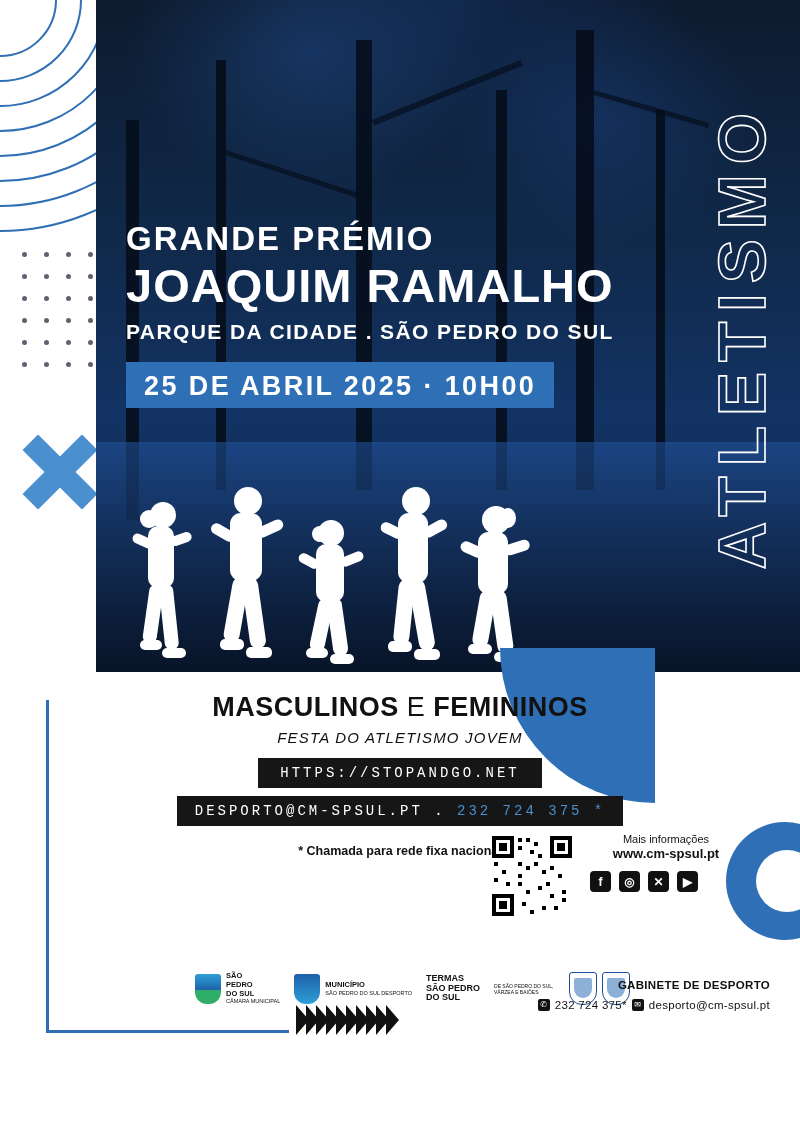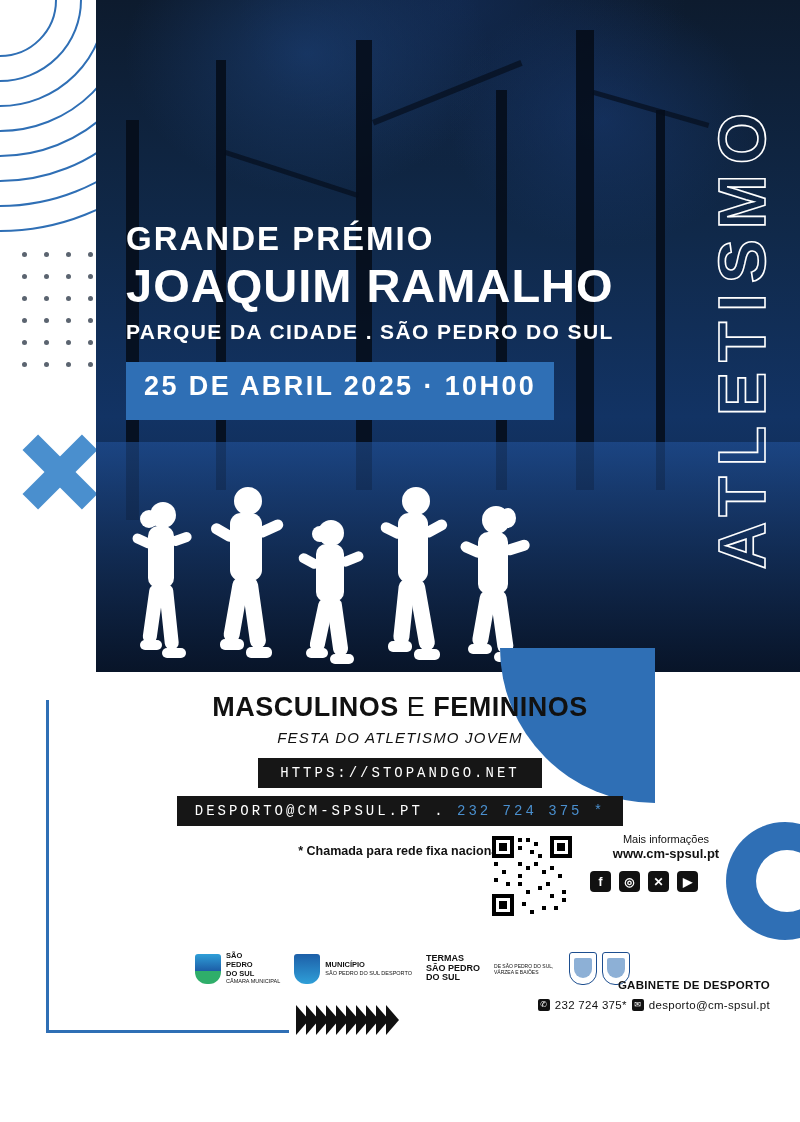--- a/index.html
+++ b/index.html
@@ -150,21 +150,21 @@
     margin-top: 10px;
   }
   .date-badge {
     display: inline-block;
     margin-top: 18px;
     background: #2f6fb5;
     color: #fff;
     font-size: 27px;
     font-weight: 800;
     letter-spacing: 2.4px;
-    padding: 9px 18px 18px 18px;
+    padding: 9px 18px 6px 18px;
   }
 
   
   .runners { position: absolute; left: 20px; bottom: 10px; width: 430px; height: 200px; }
   .runner { position: absolute; bottom: 0; }
   .runner .body { position: absolute; background: #fff; }
 
   
   .mid { position: absolute; left: 0; top: 692px; width: 800px; text-align: center; }
   .cats { font-size: 27px; font-weight: 800; letter-spacing: .5px; color: #111; }
@@ -208,21 +208,21 @@
   .social-icons { display: flex; gap: 8px; margin-top: 10px; justify-content: flex-start; padding-left: 4px; }
   .social-icons span {
     width: 21px; height: 21px; border-radius: 4px;
     background: #111; color: #fff;
     font-size: 12px; font-weight: 700;
     display: flex; align-items: center; justify-content: center;
   }
 
   
   .logos {
-    position: absolute; left: 195px; top: 952px;
+    position: absolute; left: 195px; top: 972px;
     display: flex; align-items: center; gap: 14px;
   }
   .logo-box { display: flex; align-items: center; gap: 5px; }
   .logo-shield {
     width: 26px; height: 30px;
     background: linear-gradient(180deg, #2f9fd8, #1d5fa8 55%, #2fae6a 55%);
     border-radius: 3px 3px 12px 12px;
   }
   .logo-txt { font-size: 7.5px; font-weight: 700; line-height: 1.15; color: #111; }
   .logo-txt small { display:block; font-size: 5.5px; font-weight: 400; }

